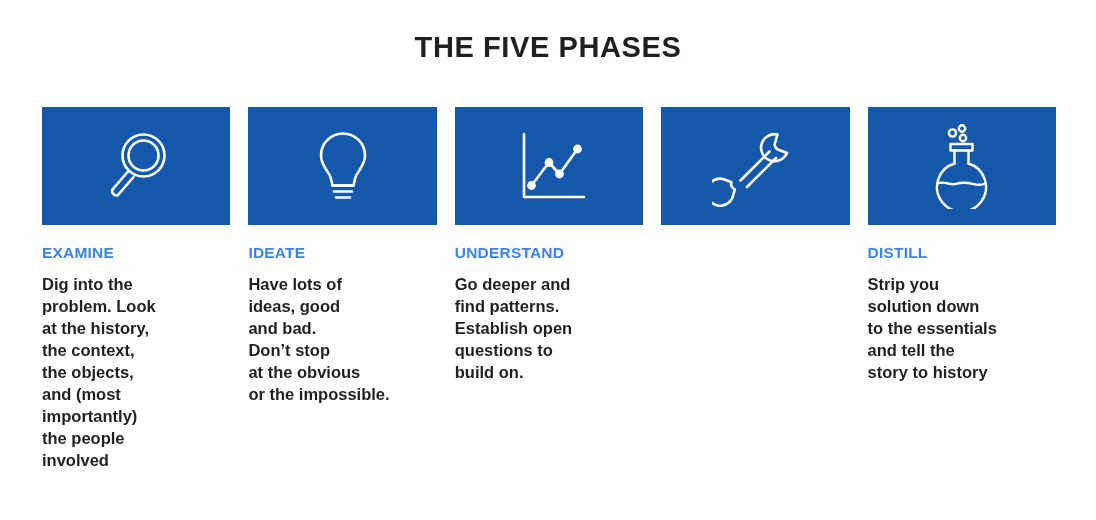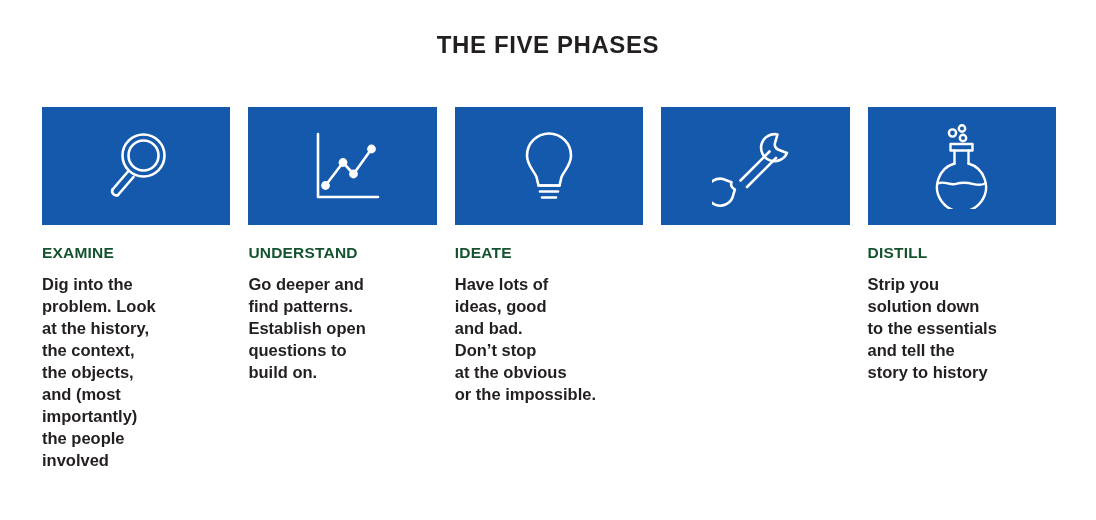--- a/index.html
+++ b/index.html
@@ -20,21 +20,21 @@
     width: 1096px;
     height: 520px;
   }
 
   .page-title {
     position: absolute;
     top: 32px;
     left: 0;
     width: 1096px;
     text-align: center;
-    font-size: 24px;
+    font-size: 29px;
     font-weight: bold;
     letter-spacing: 0.6px;
     color: #231f20;
     line-height: 1.1;
   }
 
   .phases {
     position: absolute;
     left: 42px;
     top: 107px;
@@ -61,21 +61,21 @@
 
   .phase-tile svg {
     display: block;
   }
 
   .phase-heading {
     margin-top: 19px;
     font-size: 15.5px;
     font-weight: bold;
     letter-spacing: 0.2px;
-    color: #14532d;
+    color: #3b82f6;
     line-height: 1.1;
   }
 
   .phase-body {
     margin-top: 13px;
     font-size: 16.5px;
     font-weight: bold;
     line-height: 1.33;
     color: #231f20;
     white-space: pre-line;
@@ -105,41 +105,20 @@
       <div class="phase-heading">EXAMINE</div>
       <div class="phase-body">Dig into the
 problem. Look
 at the history,
 the context,
 the objects,
 and (most
 importantly)
 the people
 involved</div>
-    </div>
-
-    <div class="phase">
-      <div class="phase-tile">
-        <span>
-          <svg width="86" height="86" viewBox="0 0 86 86" fill="none" stroke="#ffffff" stroke-width="2.6" stroke-linecap="round" stroke-linejoin="round">
-            <path d="M18 11 L18 74 L78 74"></path>
-            <path d="M25.5 62.5 L43 39.5 L53.5 51 L71.5 26"></path>
-            <circle cx="25.5" cy="62.5" r="4.4" fill="#ffffff" stroke="none"></circle>
-            <circle cx="43" cy="39.5" r="4.4" fill="#ffffff" stroke="none"></circle>
-            <circle cx="53.5" cy="51" r="4.4" fill="#ffffff" stroke="none"></circle>
-            <circle cx="71.5" cy="26" r="4.4" fill="#ffffff" stroke="none"></circle>
-          </svg>
-        </span>
-      </div>
-      <div class="phase-heading">UNDERSTAND</div>
-      <div class="phase-body">Go deeper and
-find patterns.
-Establish open
-questions to
-build on.</div>
     </div>
 
     <div class="phase">
       <div class="phase-tile">
         <span>
           <svg width="86" height="86" viewBox="0 0 86 86" fill="none" stroke="#ffffff" stroke-width="2.6" stroke-linecap="round" stroke-linejoin="round">
             <path d="M43 10.5
                      a22 22 0 0 1 22 22
                      c0 9.5 -6.5 14.5 -9.5 21.5
                      l-2 8.5
@@ -159,20 +138,41 @@
 and bad.
 Don’t stop
 at the obvious
 or the impossible.</div>
     </div>
 
     <div class="phase">
       <div class="phase-tile">
         <span>
           <svg width="86" height="86" viewBox="0 0 86 86" fill="none" stroke="#ffffff" stroke-width="2.6" stroke-linecap="round" stroke-linejoin="round">
+            <path d="M18 11 L18 74 L78 74"></path>
+            <path d="M25.5 62.5 L43 39.5 L53.5 51 L71.5 26"></path>
+            <circle cx="25.5" cy="62.5" r="4.4" fill="#ffffff" stroke="none"></circle>
+            <circle cx="43" cy="39.5" r="4.4" fill="#ffffff" stroke="none"></circle>
+            <circle cx="53.5" cy="51" r="4.4" fill="#ffffff" stroke="none"></circle>
+            <circle cx="71.5" cy="26" r="4.4" fill="#ffffff" stroke="none"></circle>
+          </svg>
+        </span>
+      </div>
+      <div class="phase-heading">UNDERSTAND</div>
+      <div class="phase-body">Go deeper and
+find patterns.
+Establish open
+questions to
+build on.</div>
+    </div>
+
+    <div class="phase">
+      <div class="phase-tile">
+        <span>
+          <svg width="86" height="86" viewBox="0 0 86 86" fill="none" stroke="#ffffff" stroke-width="2.6" stroke-linecap="round" stroke-linejoin="round">
 
             <path d="M65.5 11.5
                      a13.5 13.5 0 1 0 9.5 18.5
                      l-8.5 -3.2
                      a5.6 5.6 0 0 1 -3.4 -7.2 z"></path>
 
             <path d="M20.5 74.5
                      a13.5 13.5 0 1 1 -9.5 -18.5
                      l8.5 3.2
                      a5.6 5.6 0 0 0 3.4 7.2 z"></path>

